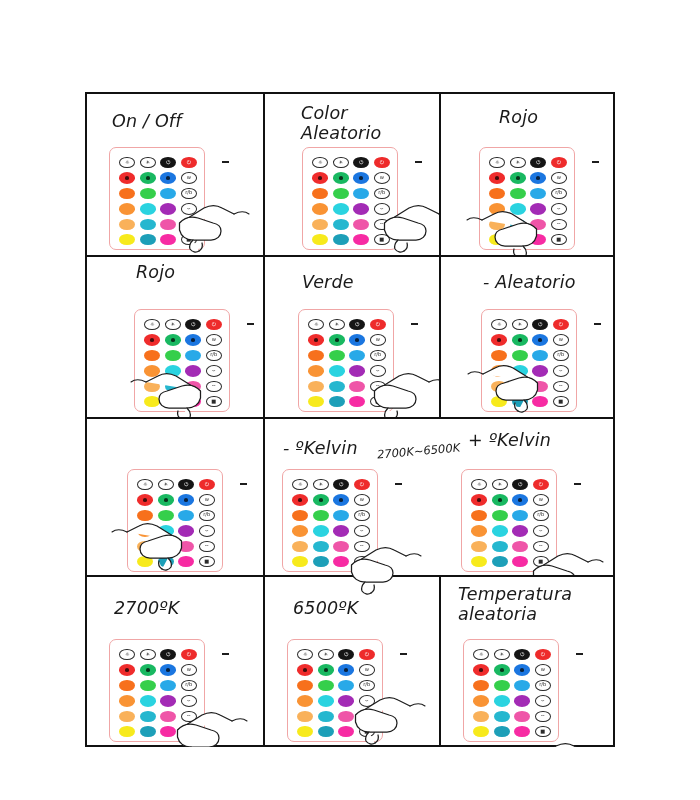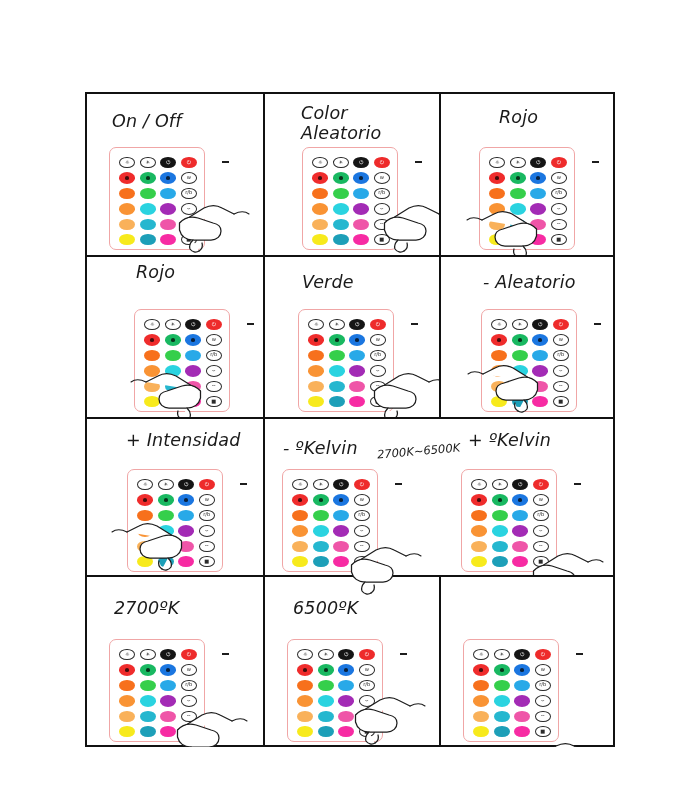--- a/index.html
+++ b/index.html
@@ -603,21 +603,20 @@
               <path d="M22 52 C25 50 26 47 25 44"></path>
             </g>
             <g transform="scale(-1,1) translate(-74,0)" fill="none" stroke="#1d1d1d" stroke-width="1.1" stroke-linecap="round">
               <path d="M57 15 C63 12 68 12 72 15"></path>
             </g>
           </svg>
         </div>
       </div>
     </div>
     <div class="cell">
-      <div class="cell-label" style="left: 39px; top: 12px;">+ Intensidad</div>
       <div class="remote-wrap" style="left: 40px; top: 50px;">
         <div class="remote">
           <div class="btn-grid">
             <div style="position: relative; width: 20.5px; height: 15.4px; display: flex; align-items: center; justify-content: center;">
               <div class="connector c1"></div>
               <div class="btn outline" style="z-index: 2;">
                 <span class="glyph">☼</span>
               </div>
             </div>
             <div style="position: relative; width: 20.5px; height: 15.4px; display: flex; align-items: center; justify-content: center;">
@@ -1004,20 +1003,22 @@
               <path d="M22 52 C25 50 26 47 25 44"></path>
             </g>
             <g fill="none" stroke="#1d1d1d" stroke-width="1.1" stroke-linecap="round">
               <path d="M57 15 C63 12 68 12 72 15"></path>
             </g>
           </svg>
         </div>
       </div>
     </div>
     <div class="cell last-col last-row">
+      <div class="cell-label" style="left: 17px; top: 8px;">Temperatura
+aleatoria</div>
       <div class="remote-wrap" style="left: 22px; top: 62px;">
         <div class="remote">
           <div class="btn-grid">
             <div style="position: relative; width: 20.5px; height: 15.4px; display: flex; align-items: center; justify-content: center;">
               <div class="connector c1"></div>
               <div class="btn outline" style="z-index: 2;">
                 <span class="glyph">☼</span>
               </div>
             </div>
             <div style="position: relative; width: 20.5px; height: 15.4px; display: flex; align-items: center; justify-content: center;">

